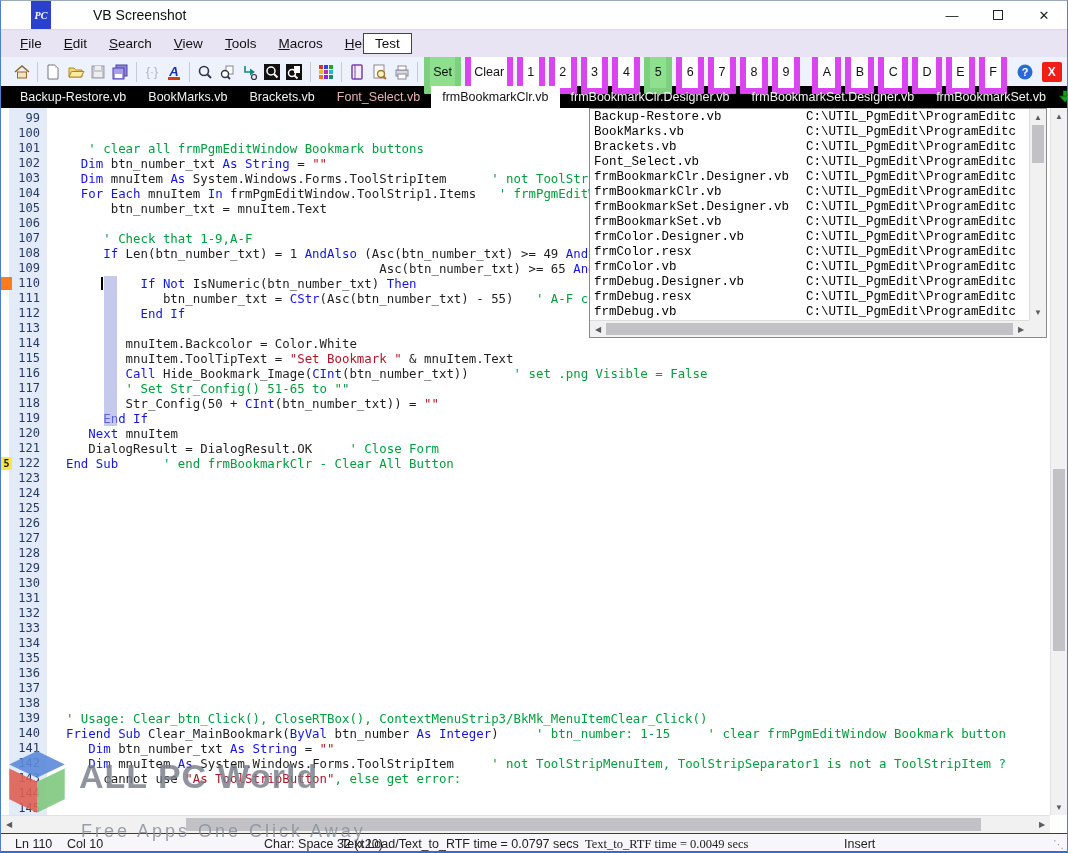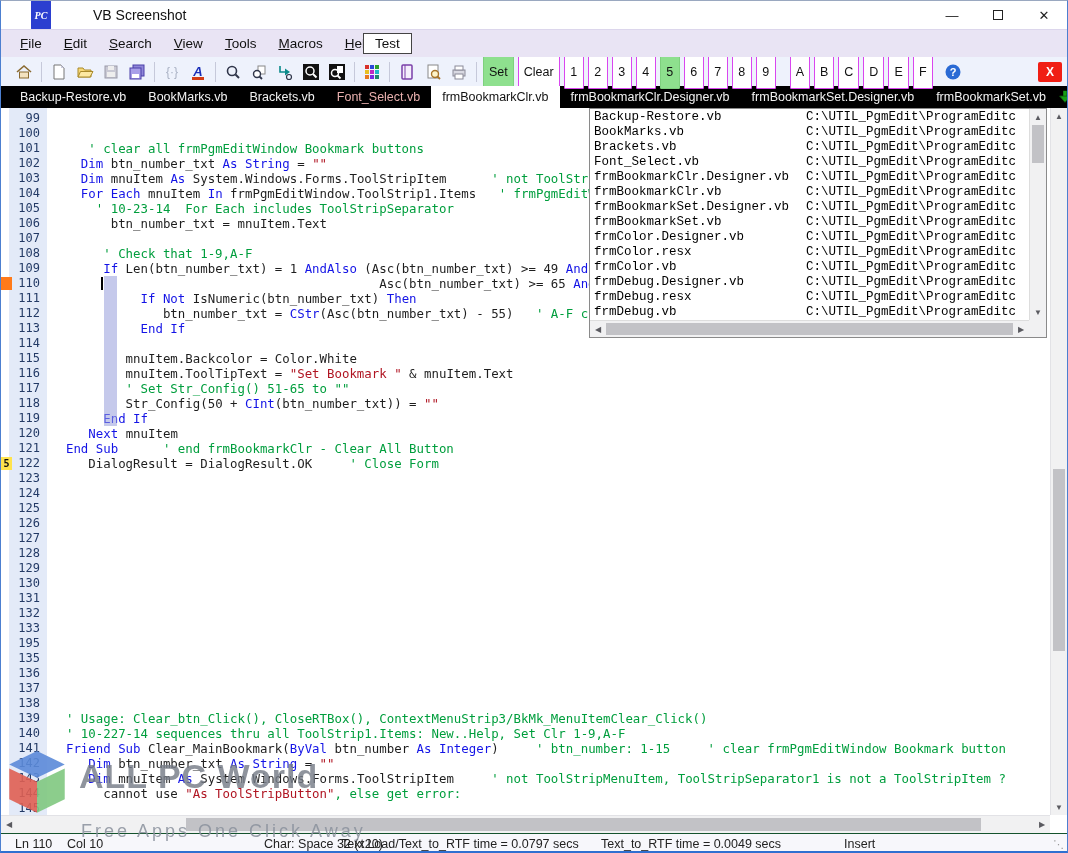--- a/index.html
+++ b/index.html
@@ -18,21 +18,21 @@
   .cap-box{width:10px;height:10px;border:1px solid #222;}
   
   .menubar{position:relative;height:28px;background:#e9e4f4;display:flex;align-items:center;border-top:1px solid #dcd6ec;}
   .menu-item{padding:4px 11px;font-size:13.5px;color:#111;}
   .menu-item u{text-decoration:underline;}
   .testbox{position:absolute;left:362px;top:3px;background:#fff;border:1px solid #444;padding:2px 11px;font-size:13.5px;color:#111;}
   
   .toolbar{height:29px;background:#eef2fc;display:flex;align-items:center;padding-left:10px;}
   .tbicon{width:24px;height:22px;display:flex;align-items:center;justify-content:center;margin:0 1px;}
   .tbsep{width:1px;height:20px;background:#c6c9da;margin:0 4px;}
-  .chip{height:20px;min-width:20px;padding:16px 5px;margin:0 2px;background:#fff;border:1px solid #d946ef;border-radius:1px;
+  .chip{height:20px;min-width:20px;padding:16px 5px;margin:0 2px;background:#fff;border:6px solid #d946ef;border-radius:1px;
     display:flex;align-items:center;justify-content:center;font-size:12.5px;color:#111;}
   .chip.green{background:#8ee08e;border-color:#7ed07e;}
   .helpbtn{margin:0 6px;}
   .xclose{margin-left:auto;margin-right:5px;width:24px;height:20px;background:#f01e14;border-radius:2px;color:#fff;
     font:bold 12px "Liberation Sans",sans-serif;display:flex;align-items:center;justify-content:center;}
   
   .tabbar{height:22px;background:#000;display:flex;align-items:stretch;padding-left:8px;}
   .tab{display:flex;align-items:center;padding:0 11px;font-size:12.5px;color:#f2f2f2;white-space:nowrap;}
   .tab.modified{color:#e8b0ae;}
   .tab.active{background:#fff;color:#111;}
@@ -302,21 +302,21 @@
           <div class="grow">124</div>
           <div class="grow">125</div>
           <div class="grow">126</div>
           <div class="grow">127</div>
           <div class="grow">128</div>
           <div class="grow">129</div>
           <div class="grow">130</div>
           <div class="grow">131</div>
           <div class="grow">132</div>
           <div class="grow">133</div>
-          <div class="grow">195</div>
+          <div class="grow">134</div>
           <div class="grow">135</div>
           <div class="grow">136</div>
           <div class="grow">137</div>
           <div class="grow">138</div>
           <div class="grow">139</div>
           <div class="grow">140</div>
           <div class="grow">141</div>
           <div class="grow">142</div>
           <div class="grow">143</div>
           <div class="grow">144</div>
@@ -325,56 +325,55 @@
       <div class="codearea" id="codearea">
         <div class="selband" id="selband" style="left: 57px; top: 168px; width: 13px; height: 150px;"></div>
         <div class="caret" id="caret" style="left: 54px; top: 169px; height: 13px;"></div>
         <div id="coderows">
             <div class="crow"><span></span></div>
             <div class="crow"><span></span></div>
             <div class="crow"><span>     </span><span class="tk-c">' clear all frmPgmEditWindow Bookmark buttons</span></div>
             <div class="crow"><span>    </span><span class="tk-k">Dim </span><span class="tk-p">btn_number_txt </span><span class="tk-k">As String</span><span class="tk-p"> = </span><span class="tk-s">""</span></div>
             <div class="crow"><span>    </span><span class="tk-k">Dim </span><span class="tk-p">mnuItem </span><span class="tk-k">As </span><span class="tk-p">System.Windows.Forms.ToolStripItem      </span><span class="tk-c">' not ToolStripMenuItem</span></div>
             <div class="crow"><span>    </span><span class="tk-k">For Each </span><span class="tk-p">mnuItem </span><span class="tk-k">In </span><span class="tk-p">frmPgmEditWindow.ToolStrip1.Items   </span><span class="tk-c">' frmPgmEditWindow</span></div>
-            <div class="crow"><span>      </span><span class="tk-c">' 10-23-14  For Each includes ToolStripSeparator</span></div>
             <div class="crow"><span>        </span><span class="tk-p">btn_number_txt = mnuItem.Text</span></div>
             <div class="crow"><span></span></div>
             <div class="crow"><span>       </span><span class="tk-c">' Check that 1-9,A-F</span></div>
             <div class="crow"><span>       </span><span class="tk-k">If </span><span class="tk-p">Len(btn_number_txt) = 1 </span><span class="tk-k">AndAlso </span><span class="tk-p">(Asc(btn_number_txt) &gt;= 49 </span><span class="tk-k">And </span><span class="tk-p">Asc(btn_number_txt)</span></div>
             <div class="crow"><span>                                            </span><span class="tk-p">Asc(btn_number_txt) &gt;= 65 </span><span class="tk-k">And </span><span class="tk-p">Asc(btn_number_txt)</span></div>
             <div class="crow"><span>            </span><span class="tk-k">If Not </span><span class="tk-p">IsNumeric(btn_number_txt) </span><span class="tk-k">Then</span></div>
             <div class="crow"><span>               </span><span class="tk-p">btn_number_txt = </span><span class="tk-k">CStr</span><span class="tk-p">(Asc(btn_number_txt) - 55)   </span><span class="tk-c">' A-F conversion</span></div>
             <div class="crow"><span>            </span><span class="tk-k">End If</span></div>
             <div class="crow"><span></span></div>
             <div class="crow"><span>          </span><span class="tk-p">mnuItem.Backcolor = Color.White</span></div>
             <div class="crow"><span>          </span><span class="tk-p">mnuItem.ToolTipText = </span><span class="tk-s">"Set Bookmark "</span><span class="tk-p"> &amp; mnuItem.Text</span></div>
+            <div class="crow"><span>          </span><span class="tk-k">Call </span><span class="tk-p">Hide_Bookmark_Image(</span><span class="tk-k">CInt</span><span class="tk-p">(btn_number_txt))      </span><span class="tk-c">' set .png Visible = False</span></div>
             <div class="crow"><span>          </span><span class="tk-c">' Set Str_Config() 51-65 to ""</span></div>
             <div class="crow"><span>          </span><span class="tk-p">Str_Config(50 + </span><span class="tk-k">CInt</span><span class="tk-p">(btn_number_txt)) = </span><span class="tk-s">""</span></div>
             <div class="crow"><span>       </span><span class="tk-k">End If</span></div>
             <div class="crow"><span>     </span><span class="tk-k">Next </span><span class="tk-p">mnuItem</span></div>
+            <div class="crow"><span>     </span><span class="tk-p">DialogResult = DialogResult.OK     </span><span class="tk-c">' Close Form</span></div>
             <div class="crow"><span>  </span><span class="tk-k">End Sub</span><span class="tk-c">      ' end frmBookmarkClr - Clear All Button</span></div>
-            <div class="crow"><span>     </span><span class="tk-p">DialogResult = DialogResult.OK     </span><span class="tk-c">' Close Form</span></div>
             <div class="crow"><span></span></div>
             <div class="crow"><span></span></div>
             <div class="crow"><span></span></div>
             <div class="crow"><span></span></div>
             <div class="crow"><span></span></div>
             <div class="crow"><span></span></div>
             <div class="crow"><span></span></div>
             <div class="crow"><span></span></div>
             <div class="crow"><span></span></div>
             <div class="crow"><span></span></div>
             <div class="crow"><span></span></div>
             <div class="crow"><span></span></div>
             <div class="crow"><span></span></div>
             <div class="crow"><span></span></div>
             <div class="crow"><span></span></div>
             <div class="crow"><span></span></div>
             <div class="crow"><span>  </span><span class="tk-c">' Usage: Clear_btn_Click(), CloseRTBox(), ContextMenuStrip3/BkMk_MenuItemClear_Click()</span></div>
-            <div class="crow"><span>  </span><span class="tk-c">' 10-227-14 sequences thru all ToolStrip1.Items: New..Help, Set Clr 1-9,A-F</span></div>
             <div class="crow"><span>  </span><span class="tk-k">Friend Sub </span><span class="tk-p">Clear_MainBookmark(</span><span class="tk-k">ByVal </span><span class="tk-p">btn_number </span><span class="tk-k">As Integer</span><span class="tk-p">)     </span><span class="tk-c">' btn_number: 1-15     ' clear frmPgmEditWindow Bookmark button</span></div>
             <div class="crow"><span>     </span><span class="tk-k">Dim </span><span class="tk-p">btn_number_txt </span><span class="tk-k">As String</span><span class="tk-p"> = </span><span class="tk-s">""</span></div>
             <div class="crow"><span>     </span><span class="tk-k">Dim </span><span class="tk-p">mnuItem </span><span class="tk-k">As </span><span class="tk-p">System.Windows.Forms.ToolStripItem     </span><span class="tk-c">' not ToolStripMenuItem, ToolStripSeparator1 is not a ToolStripItem ?</span></div>
             <div class="crow"><span>       </span><span class="tk-p">cannot use </span><span class="tk-s">"As ToolStripButton"</span><span class="tk-c">, else get error:</span></div>
           </div>
       </div>
       <div class="vscroll">
         <div class="sarrow" style="top:0;">▲</div>
         <div class="vthumb" style="top:361px;height:182px;"></div>
         <div class="sarrow" style="bottom:0;">▼</div>
@@ -415,21 +414,21 @@
       </div>
       <div class="pcorner"></div>
     </div>
   </div>
 
   <div class="statusbar">
     <span class="sb" style="left:14px;">Ln 110</span>
     <span class="sb" style="left:66px;">Col 10</span>
     <span class="sb" style="left:263px;">Char: Space 32 (x20)</span>
     <span class="sb" style="left:340px;">Text Load/Text_to_RTF time = 0.0797 secs</span>
-    <span class="sb" style="left:600px;">Text_to_RTF time = 0.0049 secs</span>
+    <span class="sb" style="left:584px;font-family:Liberation Serif, serif;">Text_to_RTF time = 0.0049 secs</span>
     <span class="sb" style="left:843px;">Insert</span>
     <span class="grip">⋱</span>
   </div>
 
   <div class="watermark">
     <div class="wm-row">
       <svg width="64" height="76" viewBox="0 0 60 74">
         <polygon points="30,2 57,15 30,28 3,15" fill="#5b8ad8" opacity="0.9"></polygon>
         <polygon points="3,19 30,32 30,62 3,49" fill="#df5f52" opacity="0.9"></polygon>
         <polygon points="30,32 57,19 57,49 30,62" fill="#7fc87f" opacity="0.9"></polygon>

